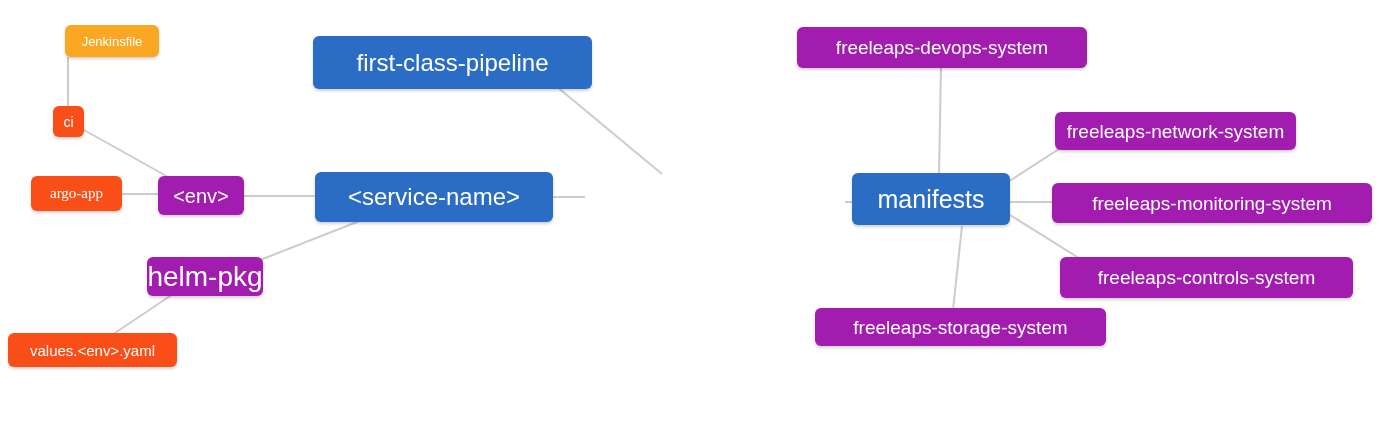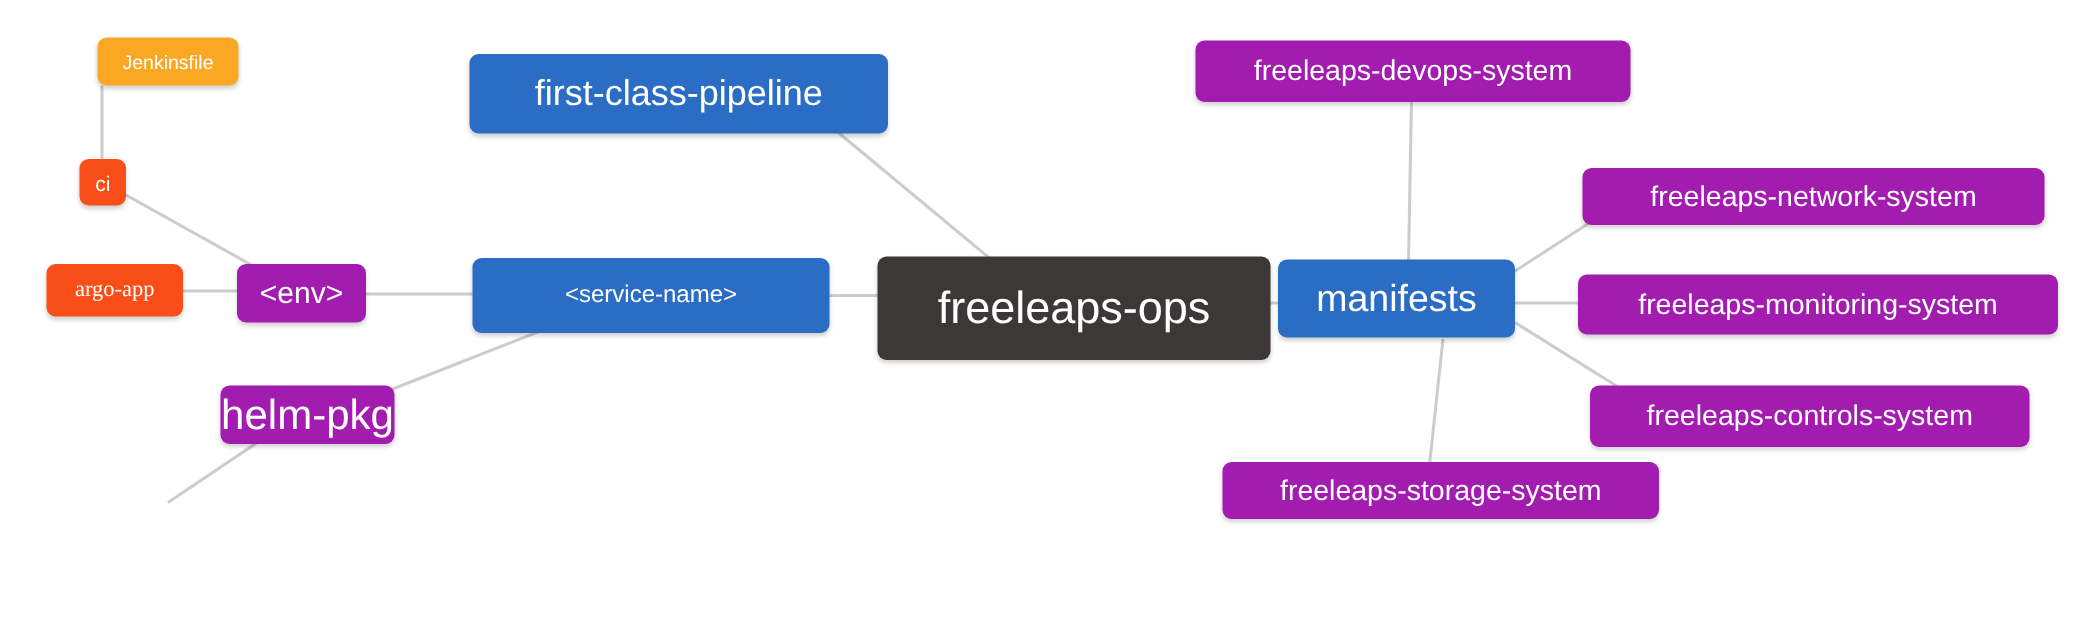--- a/index.html
+++ b/index.html
@@ -71,32 +71,32 @@
   <div class="node amber" style="left:21px;  top:25px;  width:94px;  height:32px; font-size:13px;margin-left:44px;">Jenkinsfile</div>
 
   <div class="node orange" style="left:53px;  top:106px; width:31px;  height:31px; font-size:14px;">ci</div>
 
   <div class="node orange" style="left:31px;  top:176px; width:91px;  height:35px; font-size:15px;font-family:Liberation Serif, serif;">argo-app</div>
 
   <div class="node blue" style="left:313px; top:36px;  width:279px; height:53px; font-size:24px;">first-class-pipeline</div>
 
   <div class="node green" style="left:158px; top:176px; width:86px;  height:39px; font-size:20px;">&lt;env&gt;</div>
 
-  <div class="node blue" style="left:315px; top:172px; width:238px; height:50px; font-size:16px;">&lt;service-name&gt;</div>
+  <div class="node blue" style="left:315px; top:172px; width:238px; height:50px; font-size:24px;">&lt;service-name&gt;</div>
 
-  <div class="node dark" style="left:585px; top:171px; width:262px; height:69px; font-size:30px;">freeleaps-ops</div>
 
   <div class="node blue" style="left:852px; top:173px; width:158px; height:52px; font-size:25px;">manifests</div>
 
   <div class="node green" style="left:797px; top:27px;  width:290px; height:41px; font-size:19px;">freeleaps-devops-system</div>
 
-  <div class="node green" style="left:1055px; top:112px; width:308px; height:38px; font-size:19px;">freeleaps-network-system</div>
+  <div class="node green" style="left:1055px; top:112px; width:241px; height:38px; font-size:19px;">freeleaps-network-system</div>
 
   <div class="node green" style="left:1052px; top:183px; width:320px; height:40px; font-size:19px;">freeleaps-monitoring-system</div>
 
   <div class="node green" style="left:815px; top:308px; width:291px; height:38px; font-size:19px;">freeleaps-storage-system</div>
 
   <div class="node green" style="left:1060px; top:257px; width:293px; height:41px; font-size:19px;">freeleaps-controls-system</div>
 
+  <div class="node orange" style="left:8px;   top:333px; width:169px; height:34px; font-size:15px;">values.&lt;env&gt;.yaml</div>
 
   <div class="node green" style="left:147px; top:257px; width:116px; height:39px; font-size:28px;">helm-pkg</div>
 
 </div>
 
 </body></html>

